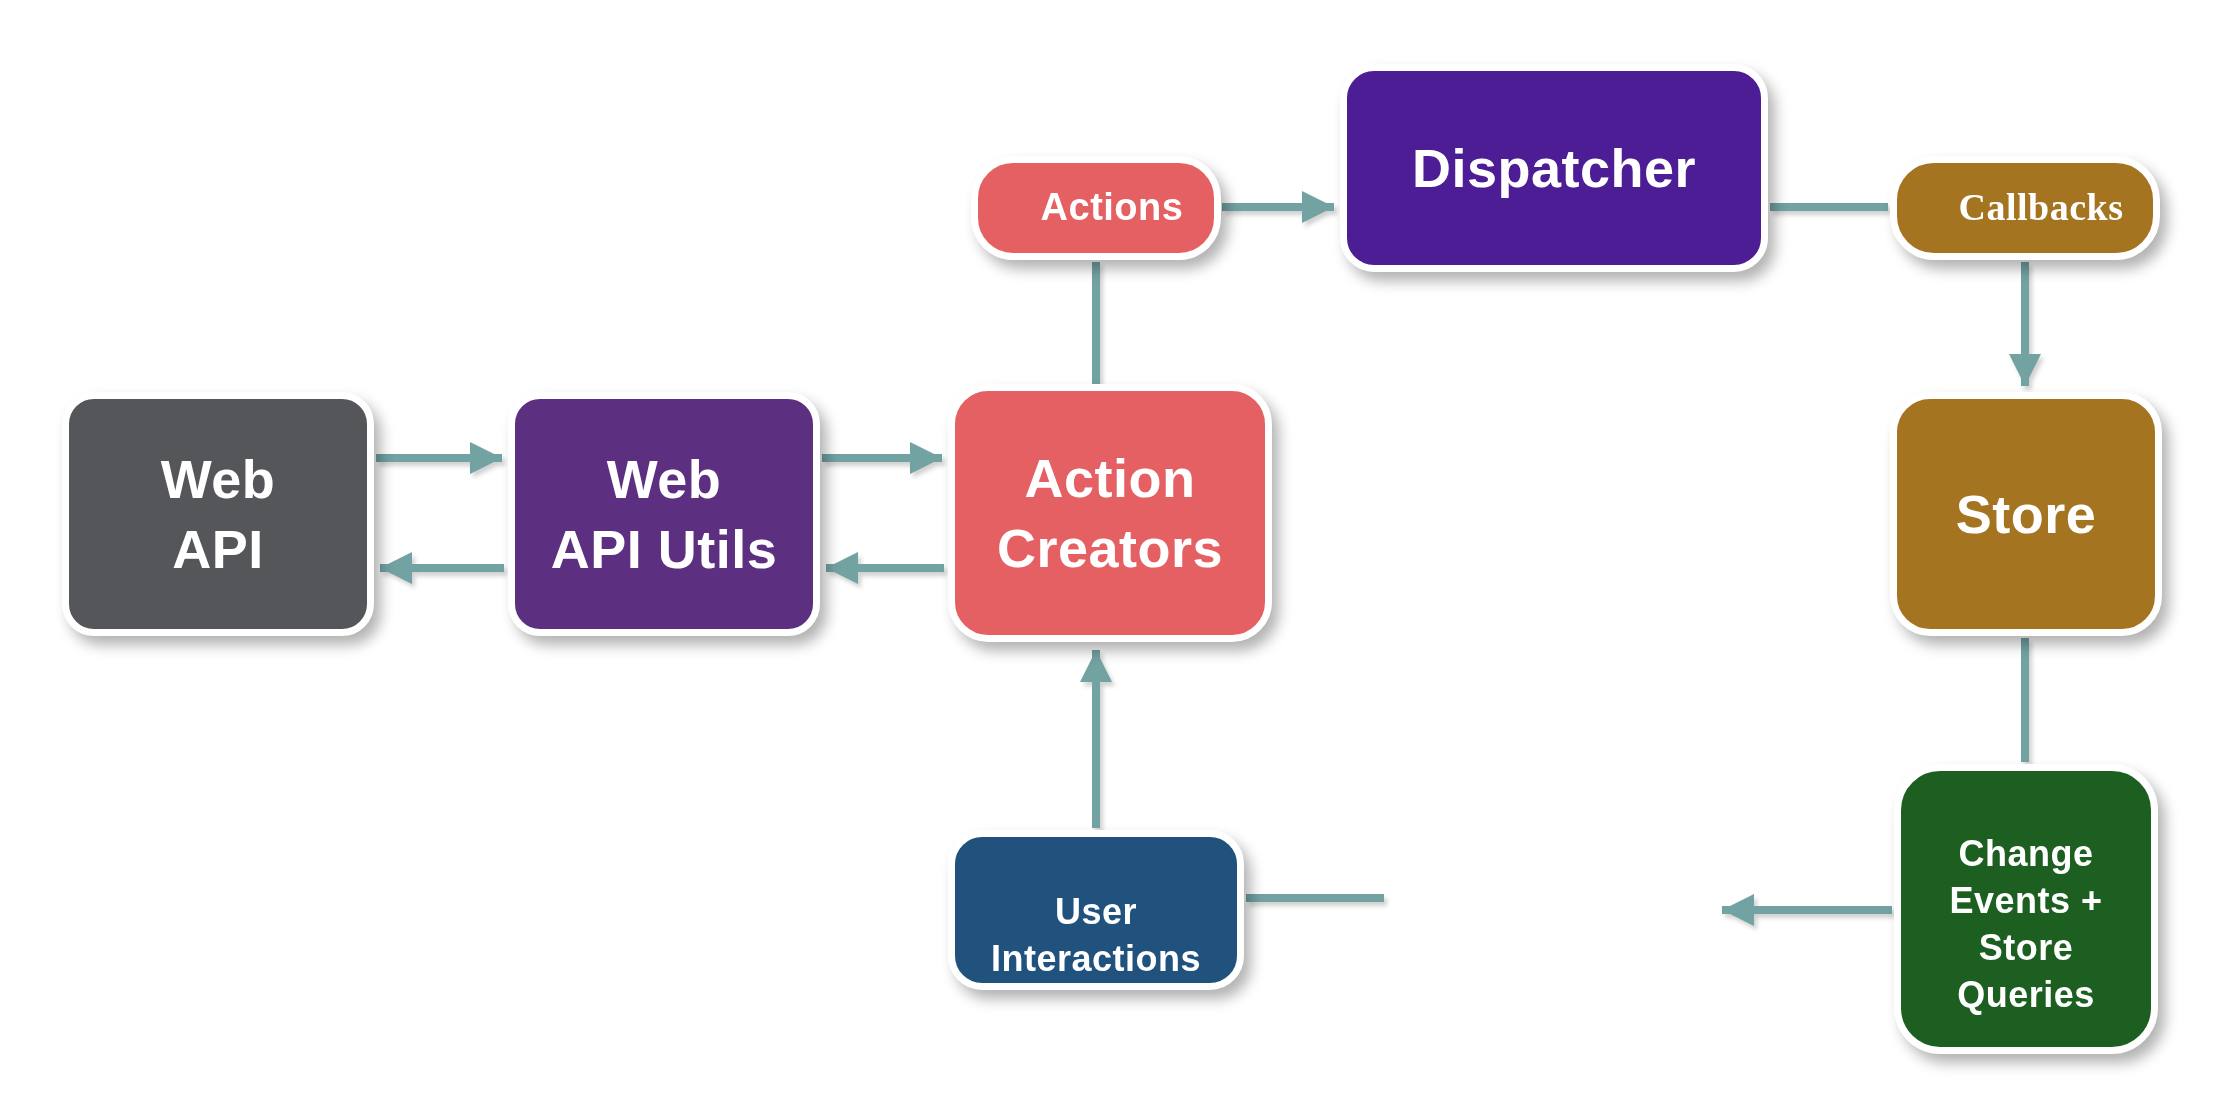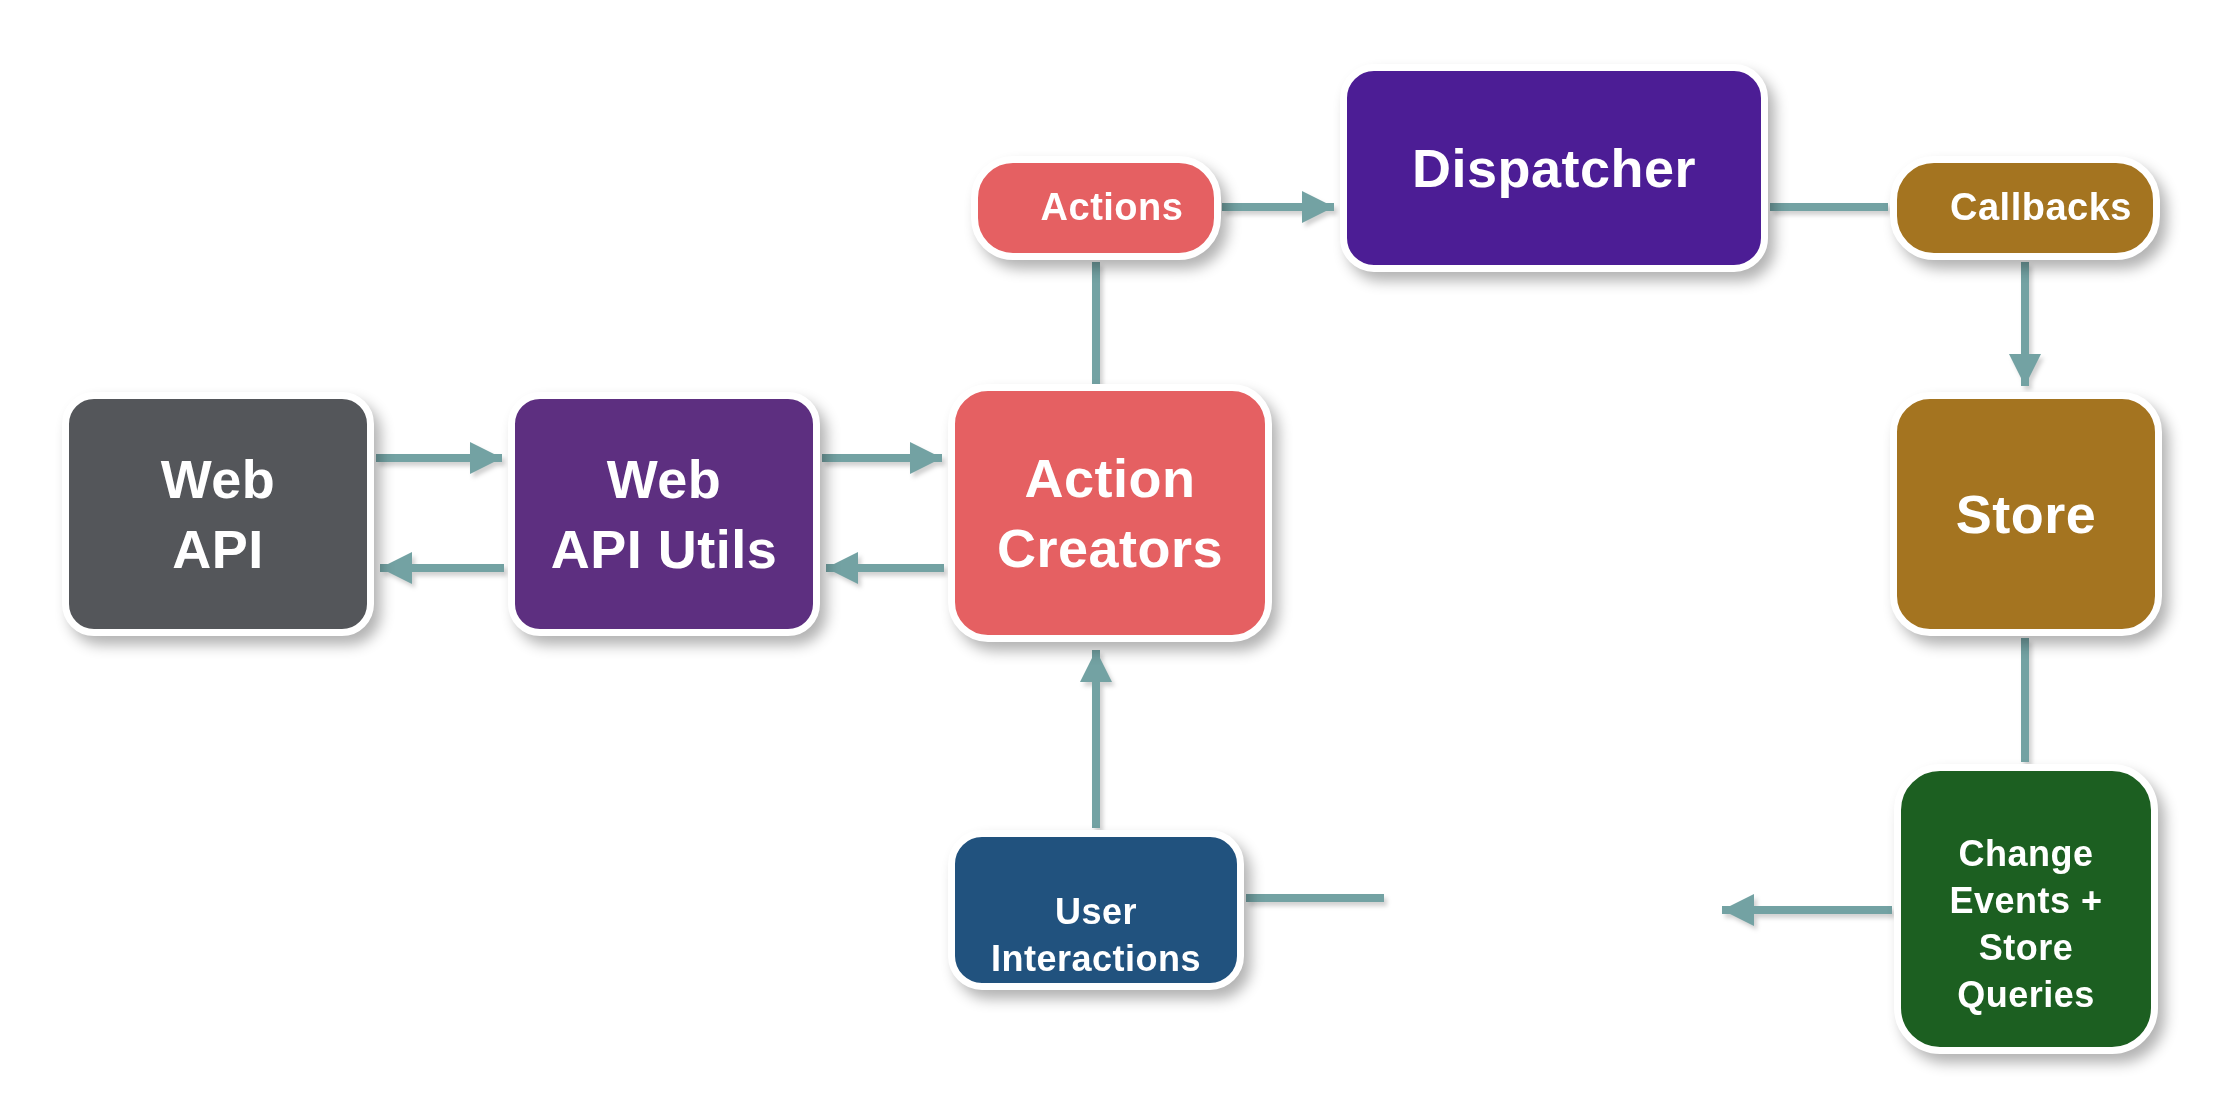--- a/index.html
+++ b/index.html
@@ -39,21 +39,21 @@
     font-weight:700;
     line-height:1.3;
     letter-spacing:0.5px;
   }
   
   .n-web-api          {left:62px;  top:392px; width:312px; height:244px; border-radius:32px;}
   .n-web-api-utils    {left:508px; top:392px; width:312px; height:244px; border-radius:32px;}
   .n-action-creators  {left:948px; top:384px; width:324px; height:258px; border-radius:40px;}
   .n-actions          {left:971px; top:156px; width:250px; height:104px; border-radius:42px;}
   .n-dispatcher       {left:1340px;top:64px;  width:428px; height:208px; border-radius:34px;}
-  .n-callbacks        {left:1890px;top:156px; width:270px; height:104px; border-radius:44px;}
+  .n-callbacks        {left:1890px;top:156px; width:270px; height:104px; border-radius:44px;font-family:Liberation Serif, serif;}
   .n-store            {left:1890px;top:392px; width:272px; height:244px; border-radius:40px;}
   .n-change-events    {left:1894px;top:764px; width:264px; height:290px; border-radius:46px;}
   .n-react-views      {left:1386px;top:770px; width:330px; height:302px; border-radius:46px;}
   .n-user-interactions{left:948px; top:830px; width:296px; height:160px; border-radius:34px;align-items:flex-end;}
   
   .fs-big   .label{font-size:54px;}
   .fs-small .label{font-size:38px;margin-left:32px;}
   .fs-med   .label{font-size:36px;margin-top:32px;}
 </style>
 </head>

